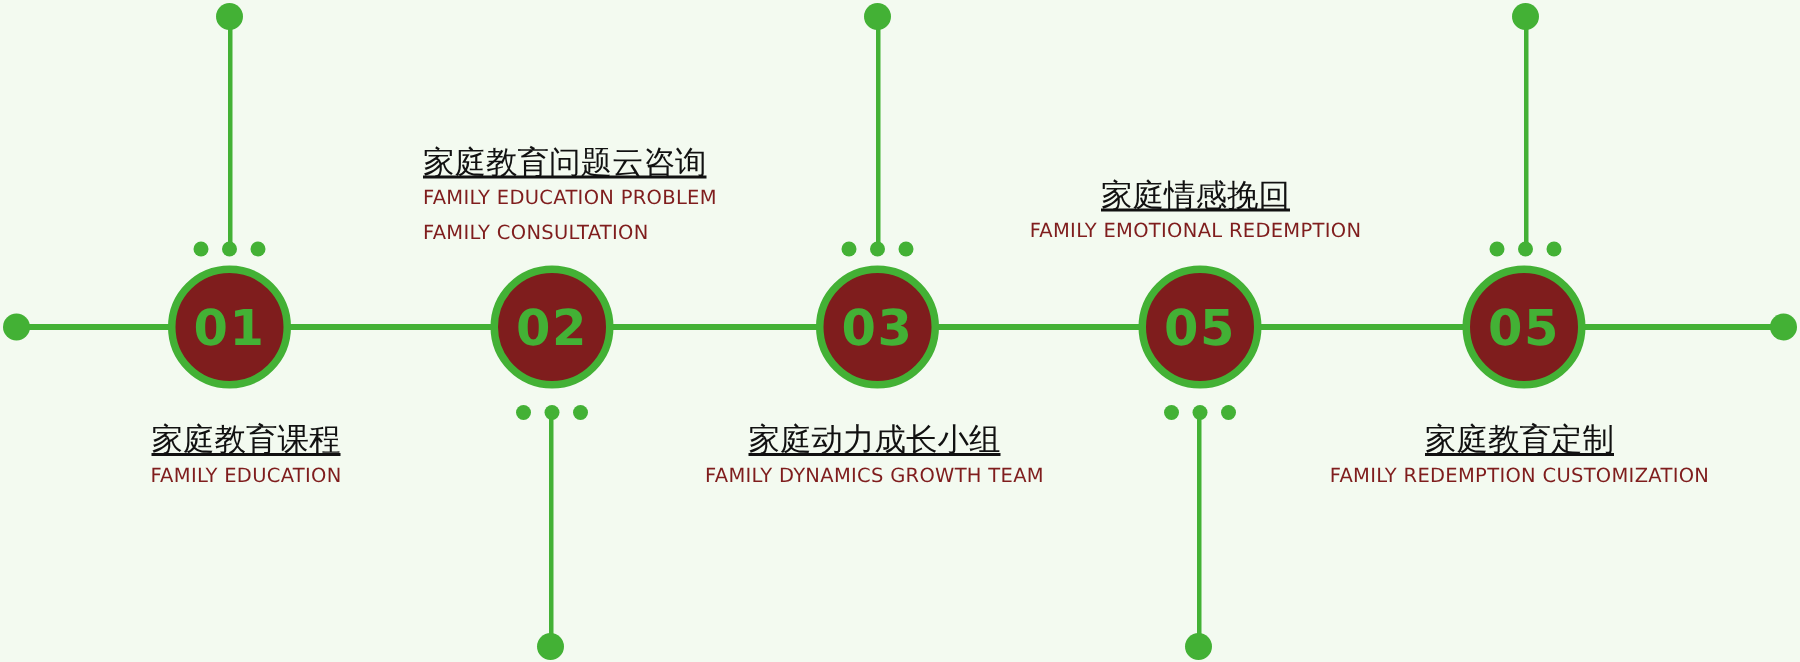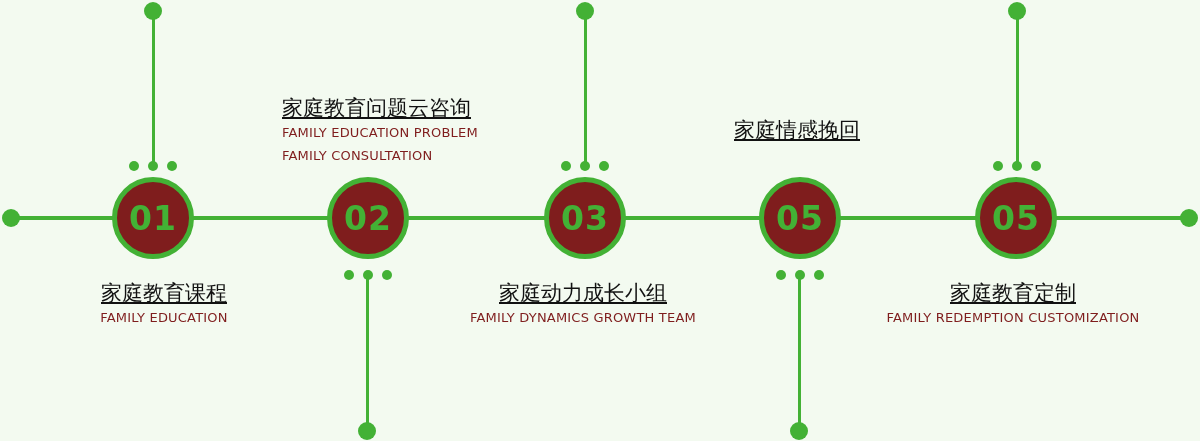--- a/index.html
+++ b/index.html
@@ -72,20 +72,21 @@
     <div class="dot" style="left:776px;top:270px;"></div>
     <div class="dot" style="left:795px;top:270px;"></div>
     <div class="dot" style="left:814px;top:270px;"></div>
     <div class="vline" style="left:798px;top:275px;height:155px;"></div>
     <div class="endpoint" style="left:790px;top:422px;"></div>
     <div class="node" style="left:759px;top:177px;">
         <span>05</span>
       </div>
     <div class="label" style="left:647px;width:300px;top:95px;margin-top:22px;">
       <div class="title">家庭情感挽回</div>
+      <div class="sub">FAMILY EMOTIONAL REDEMPTION</div>
     </div>
   </div>
 
   <div>
     <div class="vline" style="left:1016px;top:12px;height:152px;"></div>
     <div class="endpoint" style="left:1008px;top:2px;"></div>
     <div class="dot" style="left:993px;top:161px;"></div>
     <div class="dot" style="left:1012px;top:161px;"></div>
     <div class="dot" style="left:1031px;top:161px;"></div>
     <div class="node" style="left:975px;top:177px;">

